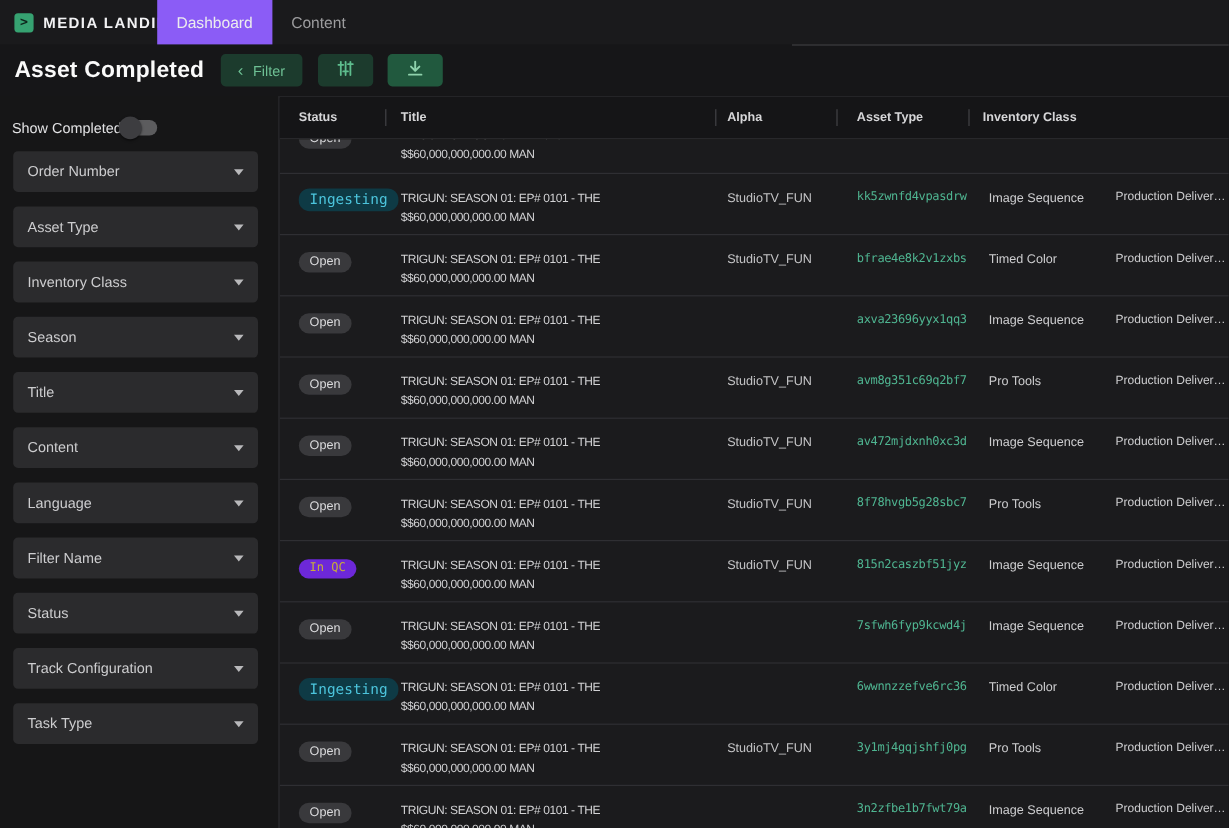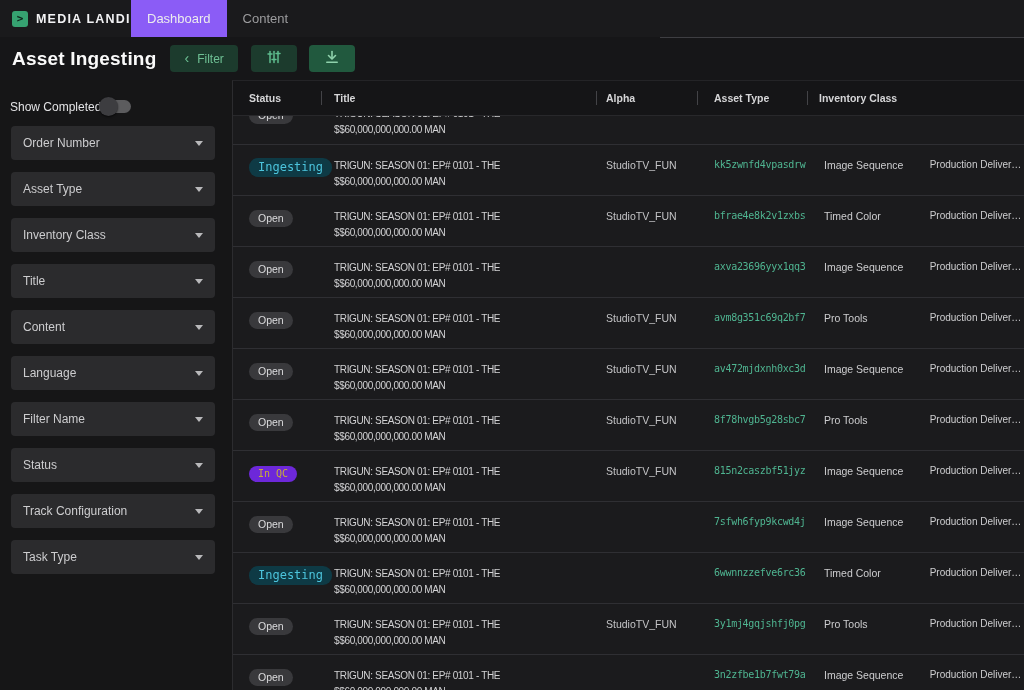--- a/index.html
+++ b/index.html
@@ -76,21 +76,21 @@
   <div class="brand">
     <span class="logo">&gt;</span>
     <span class="brand-name">MEDIA LANDING</span>
   </div>
   <div class="tab active">Dashboard</div>
   <div class="tab">Content</div>
 </div>
 <div class="nav-underline"></div>
 
 <div class="toolbar">
-  <h1 class="page-title">Asset Ingesting</h1>
+  <h1 class="page-title">Asset Completed</h1>
   <button class="btnf btn-filter">
     <span class="chev">‹</span>
     <span>Filter</span>
   </button>
   <button class="btnf btn-tune">
     <span>
       <svg width="16" height="16" viewBox="0 0 16 16" fill="none" stroke="#5ebd8e" stroke-width="1.5" stroke-linecap="round">
         <line x1="4" y1="2.5" x2="4" y2="13.5"></line>
           <line x1="8" y1="2.5" x2="8" y2="13.5"></line>
           <line x1="12" y1="2.5" x2="12" y2="13.5"></line>
@@ -125,20 +125,24 @@
   </div>
       <div class="filter-dd">
     <span class="dd-label">Asset Type</span>
     <span class="caret"></span>
   </div>
       <div class="filter-dd">
     <span class="dd-label">Inventory Class</span>
     <span class="caret"></span>
   </div>
       <div class="filter-dd">
+    <span class="dd-label">Season</span>
+    <span class="caret"></span>
+  </div>
+      <div class="filter-dd">
     <span class="dd-label">Title</span>
     <span class="caret"></span>
   </div>
       <div class="filter-dd">
     <span class="dd-label">Content</span>
     <span class="caret"></span>
   </div>
       <div class="filter-dd">
     <span class="dd-label">Language</span>
     <span class="caret"></span>

